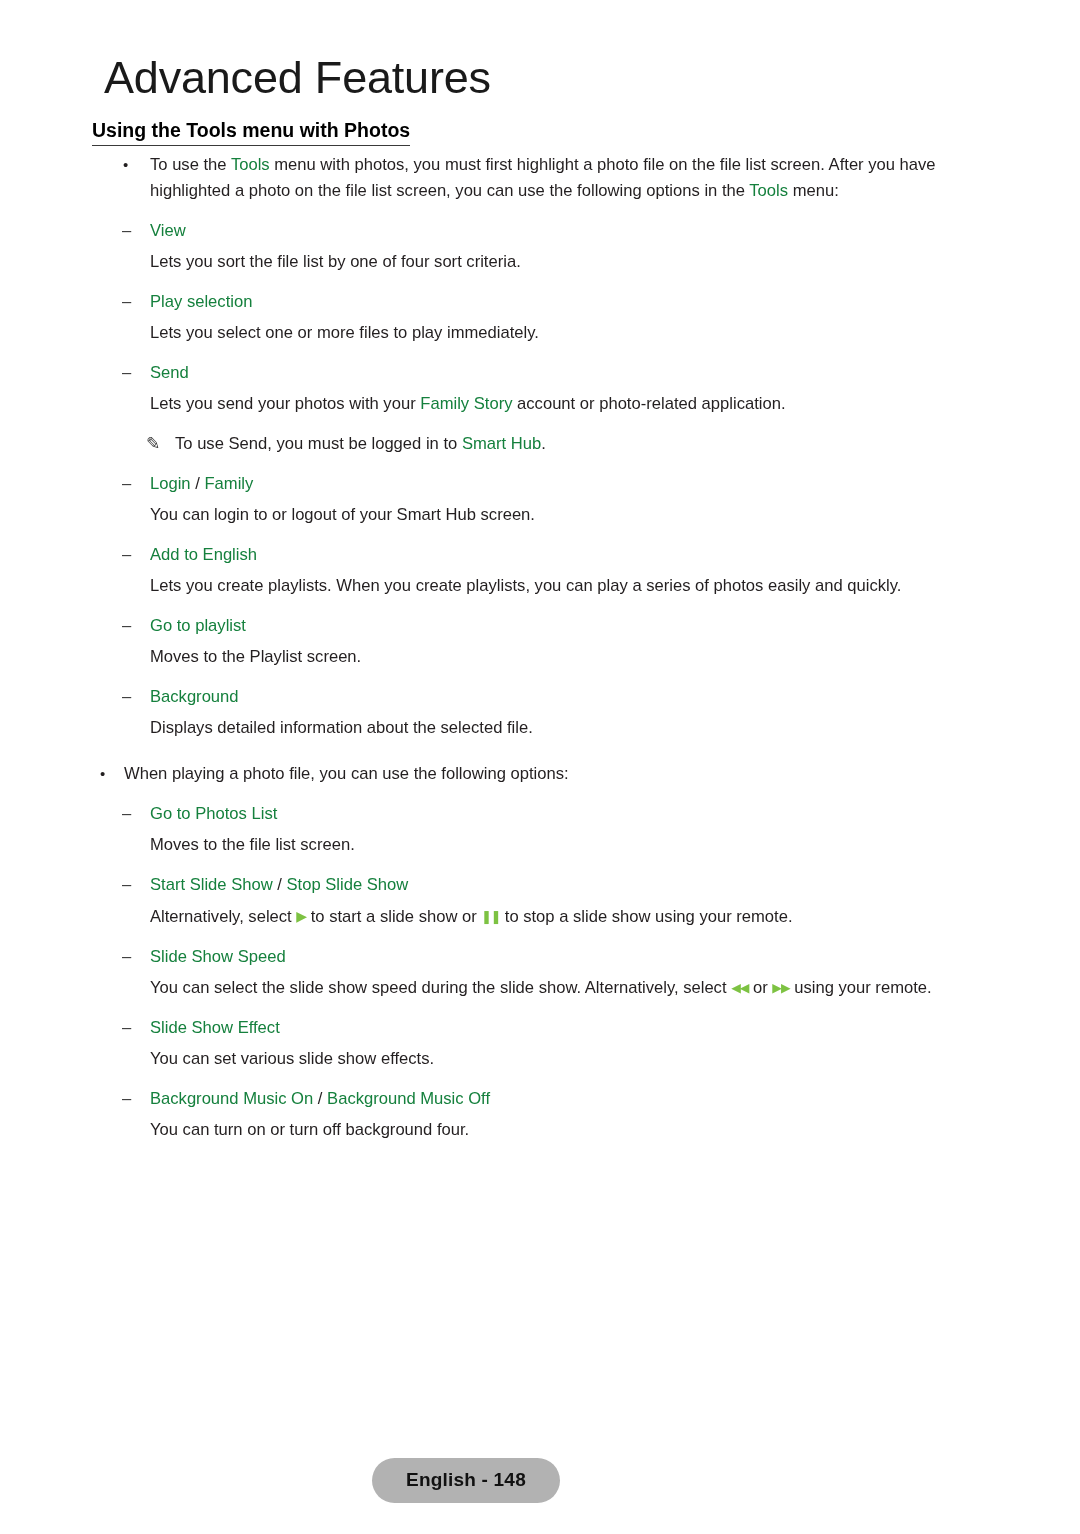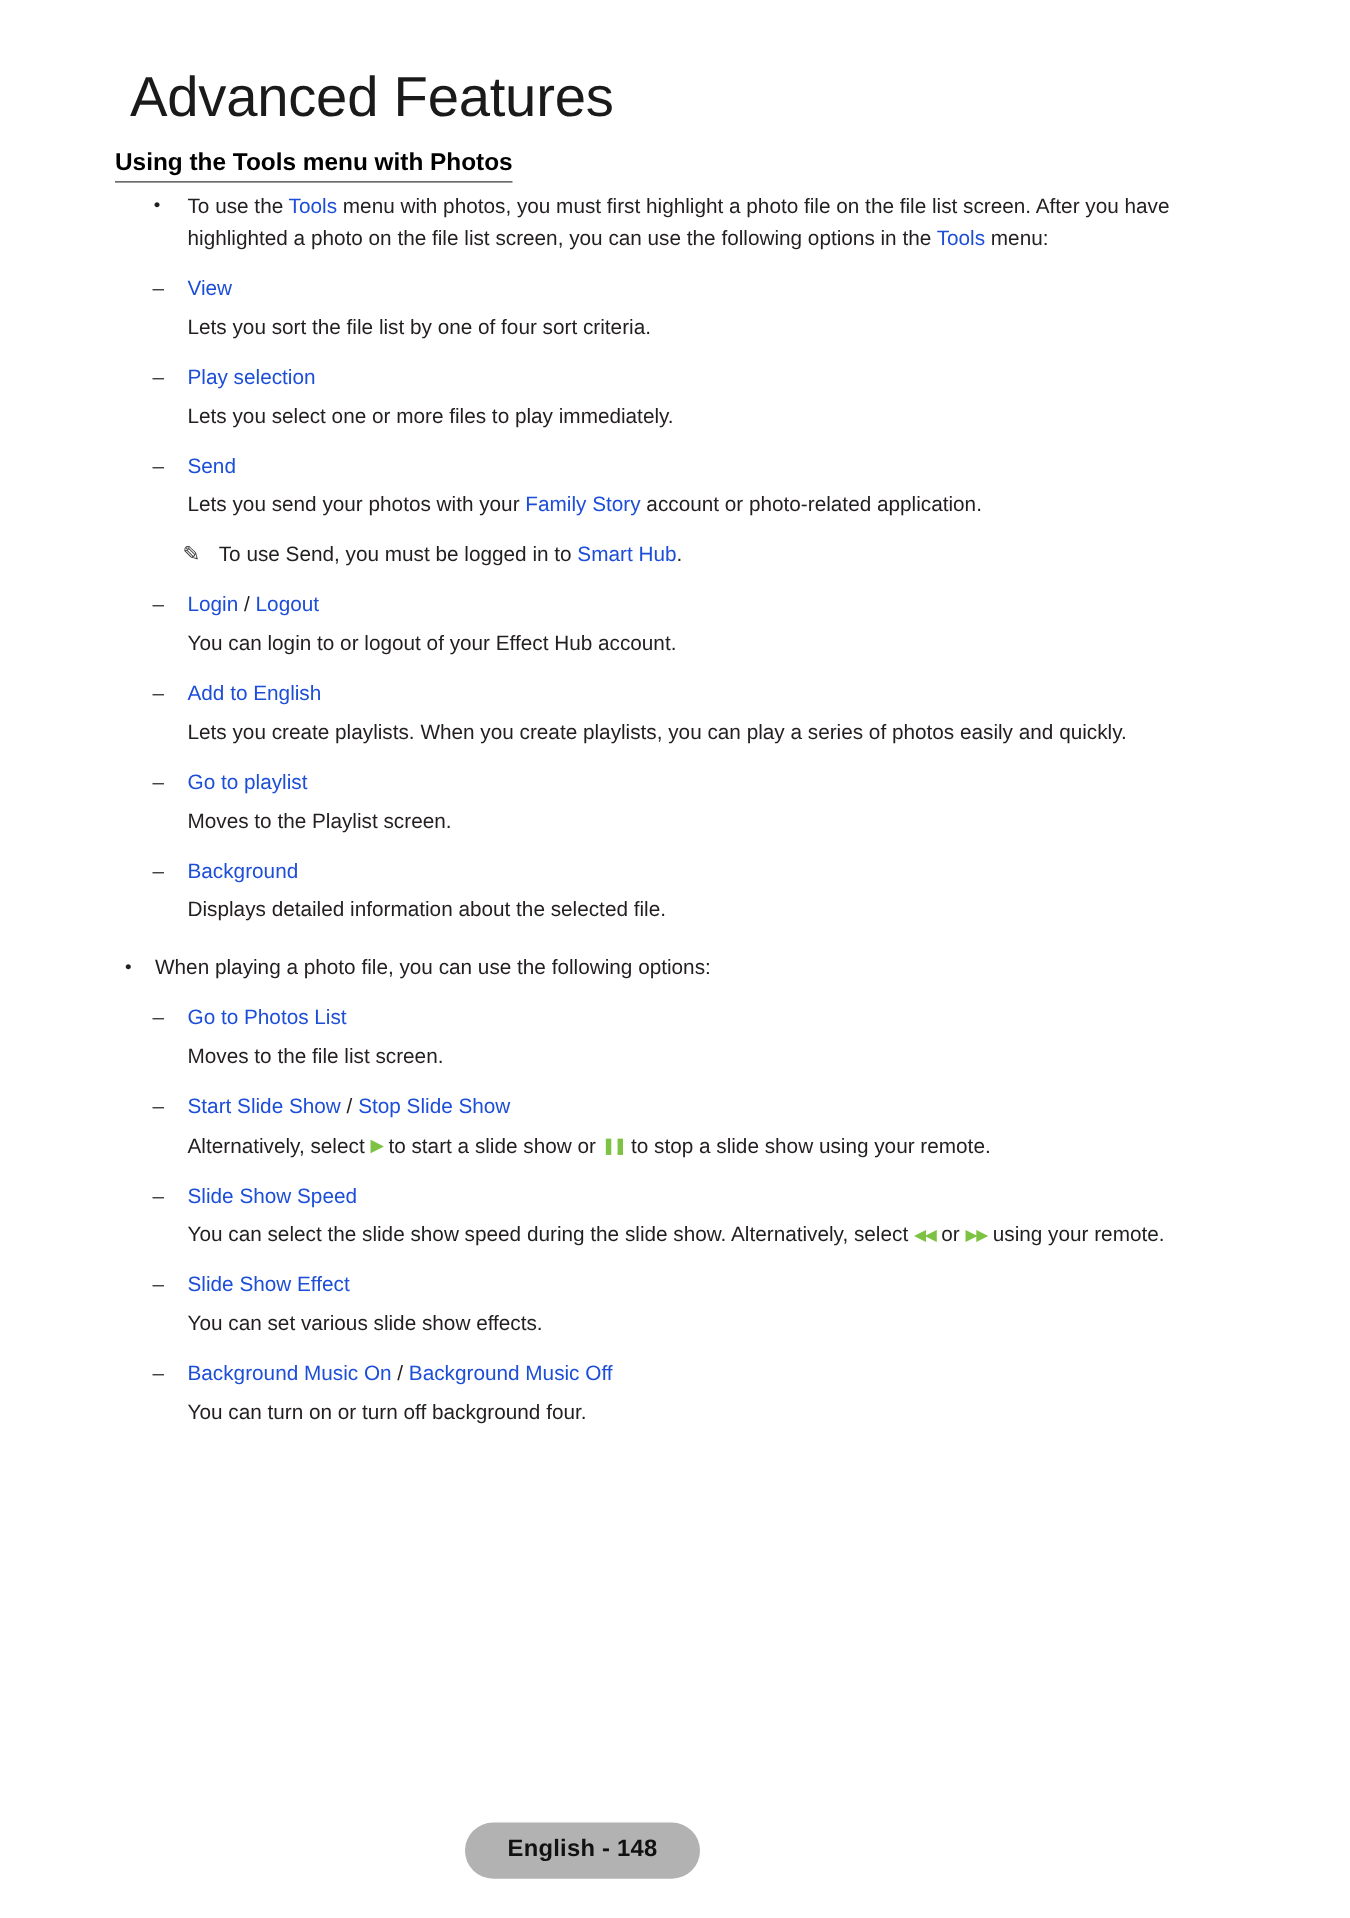--- a/index.html
+++ b/index.html
@@ -136,21 +136,21 @@
   .note > .pencil {
     position: absolute;
     left: 146px;
     top: 0;
     font-size: 17px;
     line-height: 26px;
     color: #3a3a3a;
   }
 
   
-  .accent { color: #1d4ed8; }
+  .accent { color: #15803d; }
   .sep { color: #231f20; }
 
   
   .rc {
     color: #7dc242;
     font-size: 14px;
     letter-spacing: -1px;
     vertical-align: 1px;
   }
   .rc.small { font-size: 12.5px; }
@@ -206,23 +206,23 @@
 
     <div class="dash-row">
       <span class="marker">–</span><span class="accent">Send</span>
     </div>
     <div class="desc"><span>Lets you send your photos with your </span><span class="accent">Family Story</span><span> account or photo-related application.</span></div>
     <div class="note">
       <span class="pencil">✎</span><span>To use Send, you must be logged in to </span><span class="accent">Smart Hub</span><span>.</span>
     </div>
 
     <div class="dash-row">
-      <span class="marker">–</span><span class="accent">Login</span><span class="sep"> / </span><span class="accent">Logout</span>
-    </div>
-    <div class="desc">You can login to or logout of your Effect Hub account.</div>
+      <span class="marker">–</span><span class="accent">Login</span><span class="sep"> / </span><span class="accent">Family</span>
+    </div>
+    <div class="desc">You can login to or logout of your Smart Hub screen.</div>
 
     <div class="dash-row">
       <span class="marker">–</span><span class="accent">Add to English</span>
     </div>
     <div class="desc">Lets you create playlists. When you create playlists, you can play a series of photos easily and quickly.</div>
 
     <div class="dash-row">
       <span class="marker">–</span><span class="accent">Go to playlist</span>
     </div>
     <div class="desc">Moves to the Playlist screen.</div>

